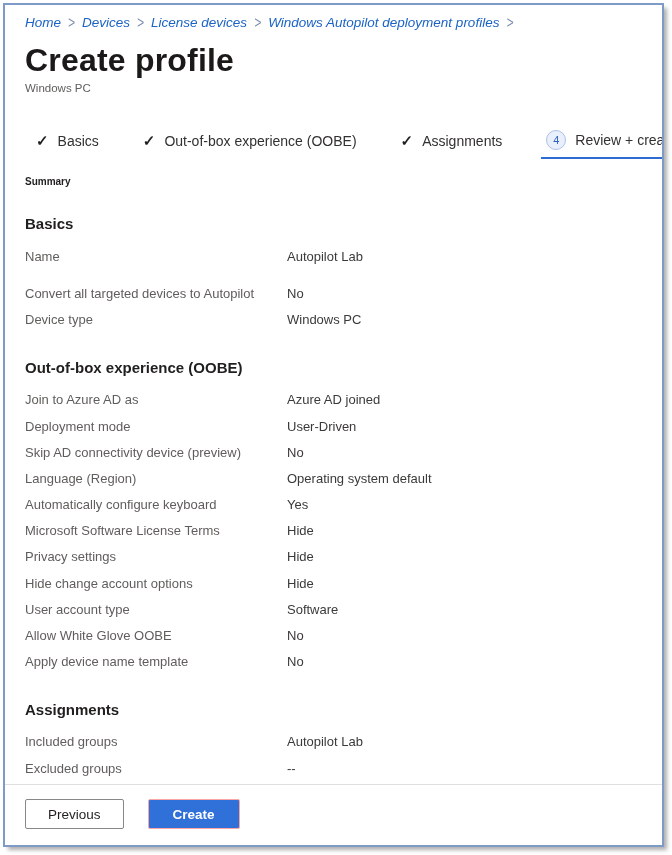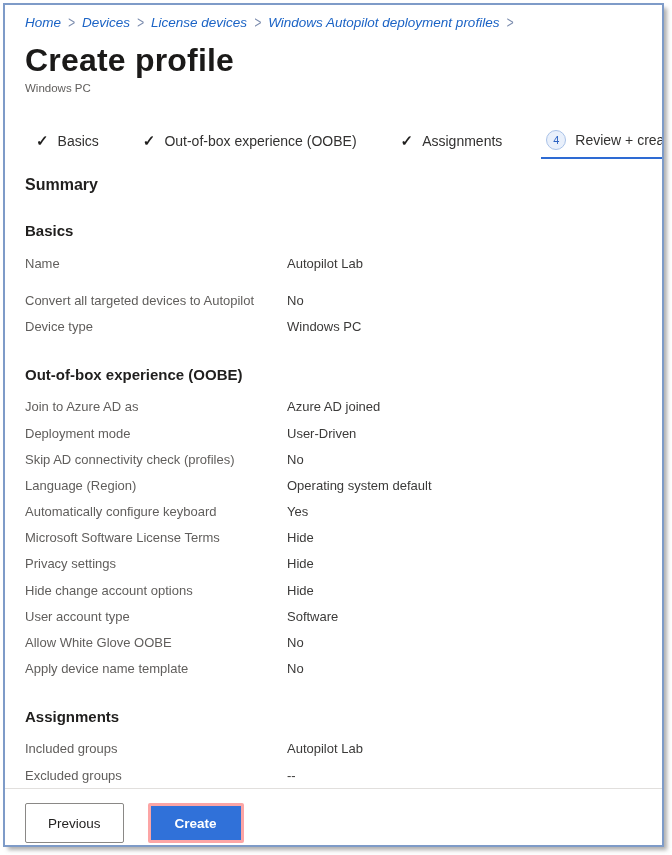--- a/index.html
+++ b/index.html
@@ -34,38 +34,38 @@
          padding: 6px 5px 9px 5px; cursor: pointer; white-space: nowrap; }
   .tab .check { color: #201f1e; font-size: 15px; font-weight: 700; }
   .tab.active { border-bottom: 2px solid #2e6bd3; padding-bottom: 7px; }
   .step-badge {
     width: 20px; height: 20px; border-radius: 50%;
     background: #e9f0fb; border: 1px solid #a9c2e8; color: #2b62c2;
     font-size: 11px; display: inline-flex; align-items: center; justify-content: center;
   }
 
   
-  .summary-heading { margin-top: 17px; font-size: 16px; font-weight: 700; color: #201f1e; }
+  .summary-heading { margin-top: 17px; font-size: 10px; font-weight: 700; color: #201f1e; }
   .section-heading { font-size: 15px; font-weight: 700; color: #201f1e; margin-bottom: 11px; }
   .section-basics { margin-top: 28px; }
   .section-oobe { margin-top: 26px; }
   .section-assignments { margin-top: 26px; }
 
   .row { display: grid; grid-template-columns: 262px 1fr; padding: 5.6px 0; font-size: 13px; }
   .row .label { color: #605e5c; }
   .row .value { color: #3b3a39; }
 
   
   .footer { flex: 0 0 auto; }
   .footer-divider { height: 1px; background: #e1dfdd; }
   .footer-buttons { display: flex; gap: 24px; padding: 14px 20px 16px 20px; }
-  .btn { font-family: "Liberation Sans", sans-serif; font-size: 13.5px; height: 40px;
+  .btn { font-family: "Liberation Sans", sans-serif; font-size: 13.5px; height: 30px;
          border-radius: 2px; cursor: pointer; }
   .btn-previous { background: #fff; border: 1px solid #8a8886; color: #201f1e; padding: 0 22px; }
-  .btn-create { background: #3071d9; border: 3px solid #fca5a5; color: #fff; font-weight: 700; padding: 0 24px; }
+  .btn-create { background: #3071d9; border: 1px solid #fca5a5; color: #fff; font-weight: 700; padding: 0 24px; }
 </style>
 </head>
 <body>
 
 <div class="window">
   <div class="content">
 
     <nav class="breadcrumb">
       <a>Home</a>
       <span class="sep">&gt;</span>
@@ -123,21 +123,21 @@
       <div class="section-heading">Out-of-box experience (OOBE)</div>
       <div class="row">
         <span class="label">Join to Azure AD as</span>
         <span class="value">Azure AD joined</span>
       </div>
       <div class="row">
         <span class="label">Deployment mode</span>
         <span class="value">User-Driven</span>
       </div>
       <div class="row">
-        <span class="label">Skip AD connectivity check (profiles)</span>
+        <span class="label">Skip AD connectivity device (preview)</span>
         <span class="value">No</span>
       </div>
       <div class="row">
         <span class="label">Language (Region)</span>
         <span class="value">Operating system default</span>
       </div>
       <div class="row">
         <span class="label">Automatically configure keyboard</span>
         <span class="value">Yes</span>
       </div>

